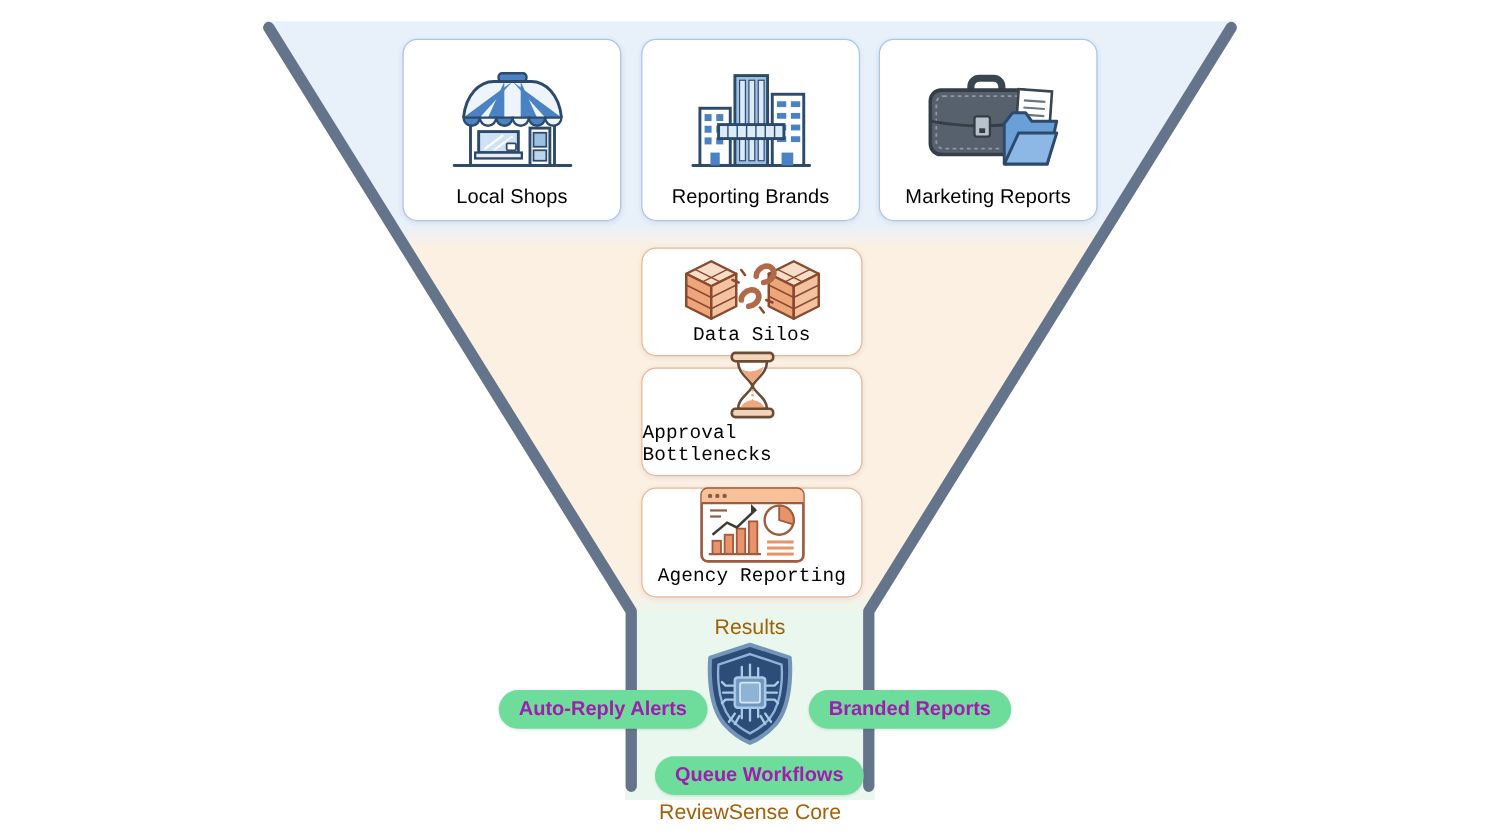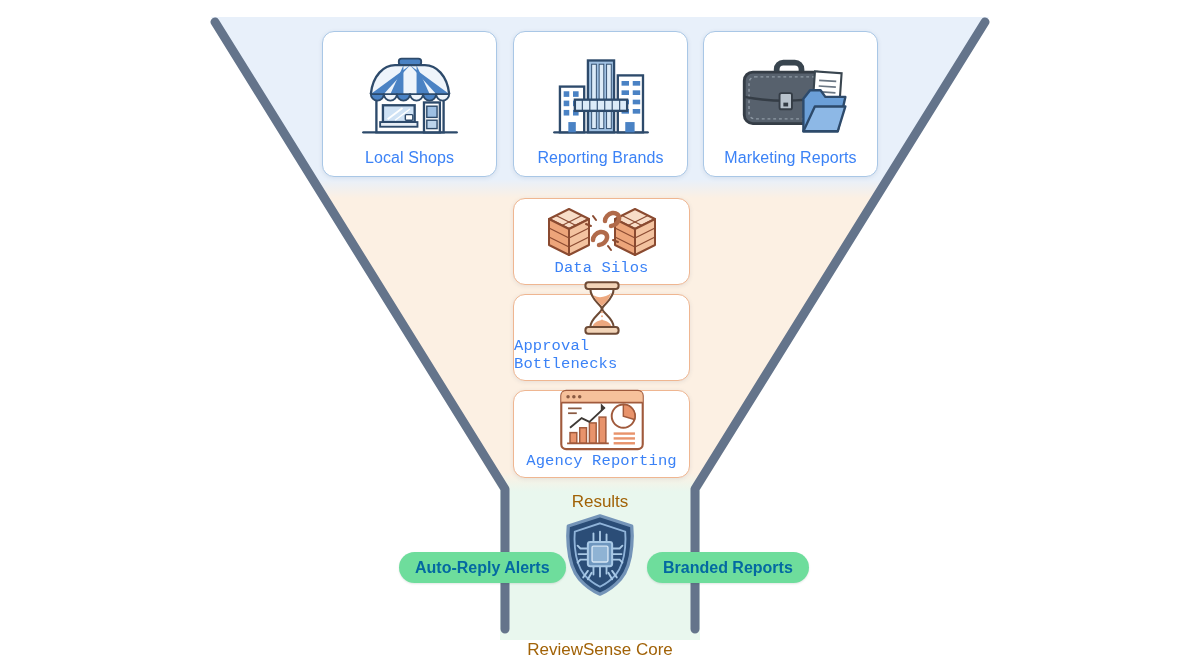--- a/index.html
+++ b/index.html
@@ -13,34 +13,34 @@
 
   
   .card {
     position:absolute; background:#ffffff; border-radius:12px;
     display:flex; flex-direction:column; align-items:center; justify-content:flex-end;
     box-shadow:0 1px 4px rgba(40,70,110,0.10);
   }
   .card-top  { border:1.5px solid #a9c7e6; width:175px; height:146px; top:31px; padding-bottom:9px; }
   .card-mid  { border:1.5px solid #efb691; left:513px; width:177px; padding-bottom:7px;font-family:Liberation Mono, monospace; }
   .card .icon-wrap { flex:1; display:flex; align-items:center; justify-content:center; padding-top:8px; }
-  .card-label { font-size:16px; color:#3b82f6; font-weight:500; letter-spacing:.1px; }
+  .card-label { font-size:16px; color:#000000; font-weight:500; letter-spacing:.1px; }
   .card-mid .card-label { font-size:15.5px; }
 
   
   .center-text {
     position:absolute; left:600px; transform:translateX(-50%);
     color:#a16207; font-weight:500; white-space:nowrap;
   }
   .results-label { top:492px; font-size:17px; }
   .core-label    { top:640px; font-size:17px; }
   .shield-wrap { position:absolute; left:558px; top:511px; }
   .pill {
     position:absolute; height:31px; border-radius:16px; background:#6edd9c;
-    color:#0369a1; font-size:16px; font-weight:600;
+    color:#a21caf; font-size:16px; font-weight:600;
     display:flex; align-items:center; padding:0 16px; white-space:nowrap;
     box-shadow:0 1px 2px rgba(20,60,40,0.12);
   }
   .pill-auto    { left:399px; top:552px; }
   .pill-branded { left:647px; top:552px; }
   .pill-queue   { left:524px; top:605px; }
 </style>
 </head>
 <body>
 
@@ -276,16 +276,19 @@
       <rect x="36.5" y="37.5" width="17" height="17" rx="1.5" fill="#8fb3d4" stroke="#d6e6f4" stroke-width="1.5"></rect>
     </svg>
   </span>
 
   <div class="pill pill-auto">
     <span>Auto-Reply Alerts</span>
   </div>
   <div class="pill pill-branded">
     <span>Branded Reports</span>
   </div>
+  <div class="pill pill-queue">
+    <span>Queue Workflows</span>
+  </div>
 
   <div class="center-text core-label">ReviewSense Core</div>
 
 </div>
 
 </body></html>

